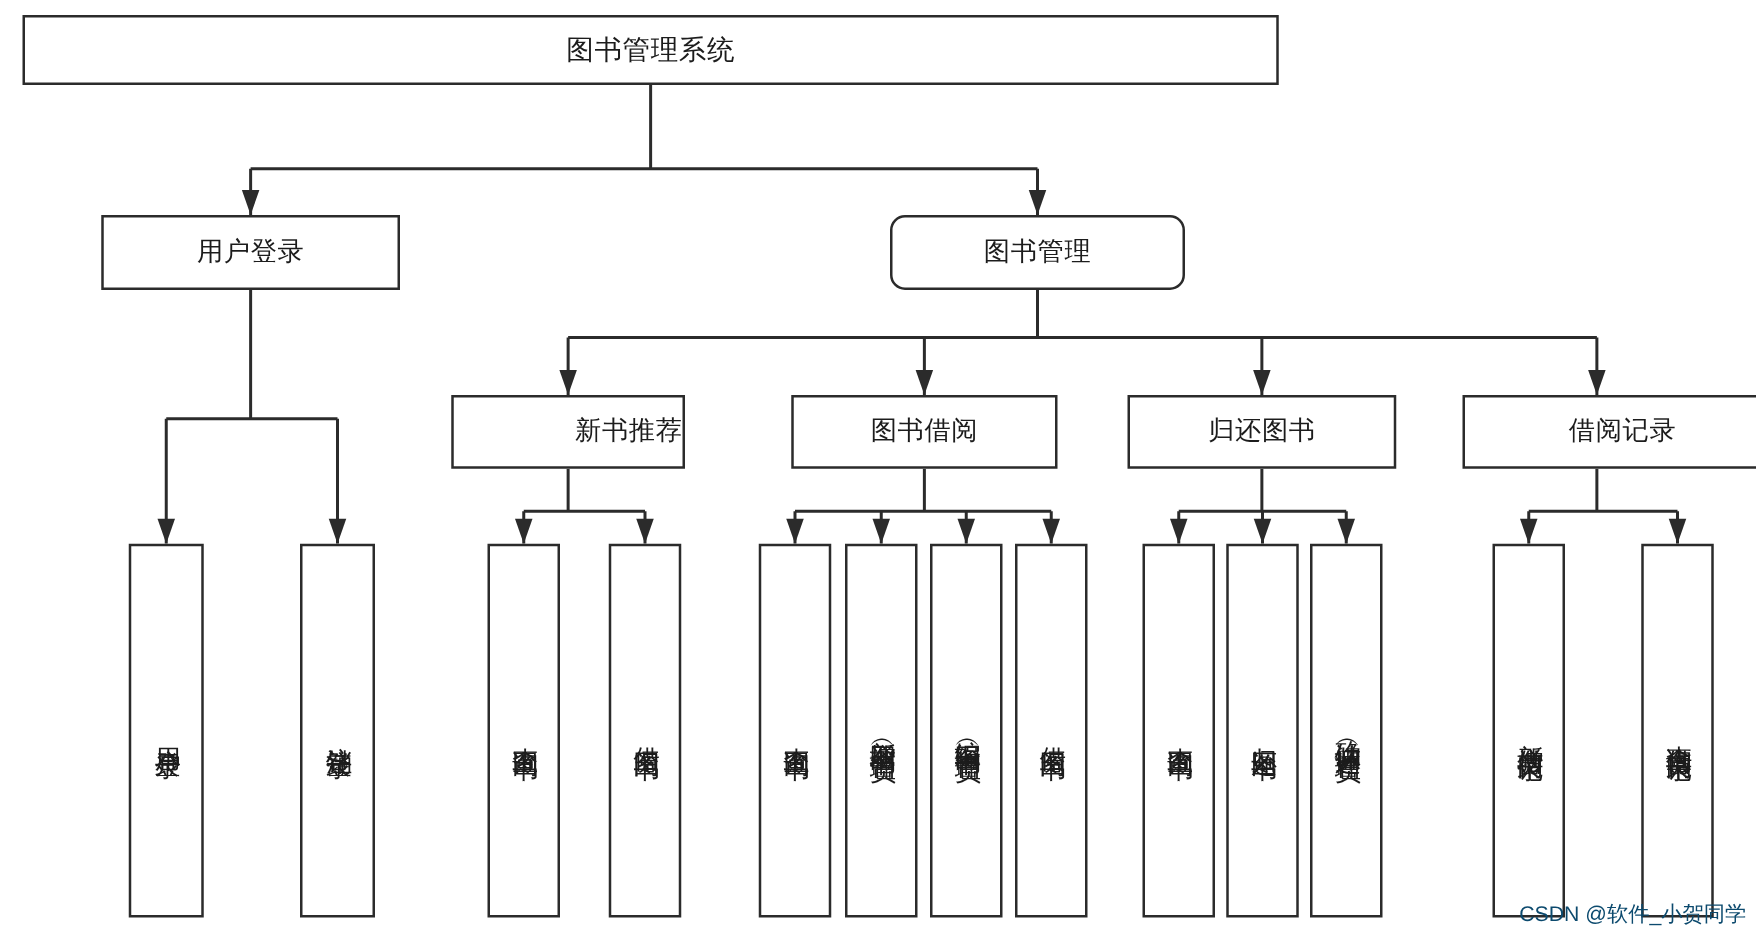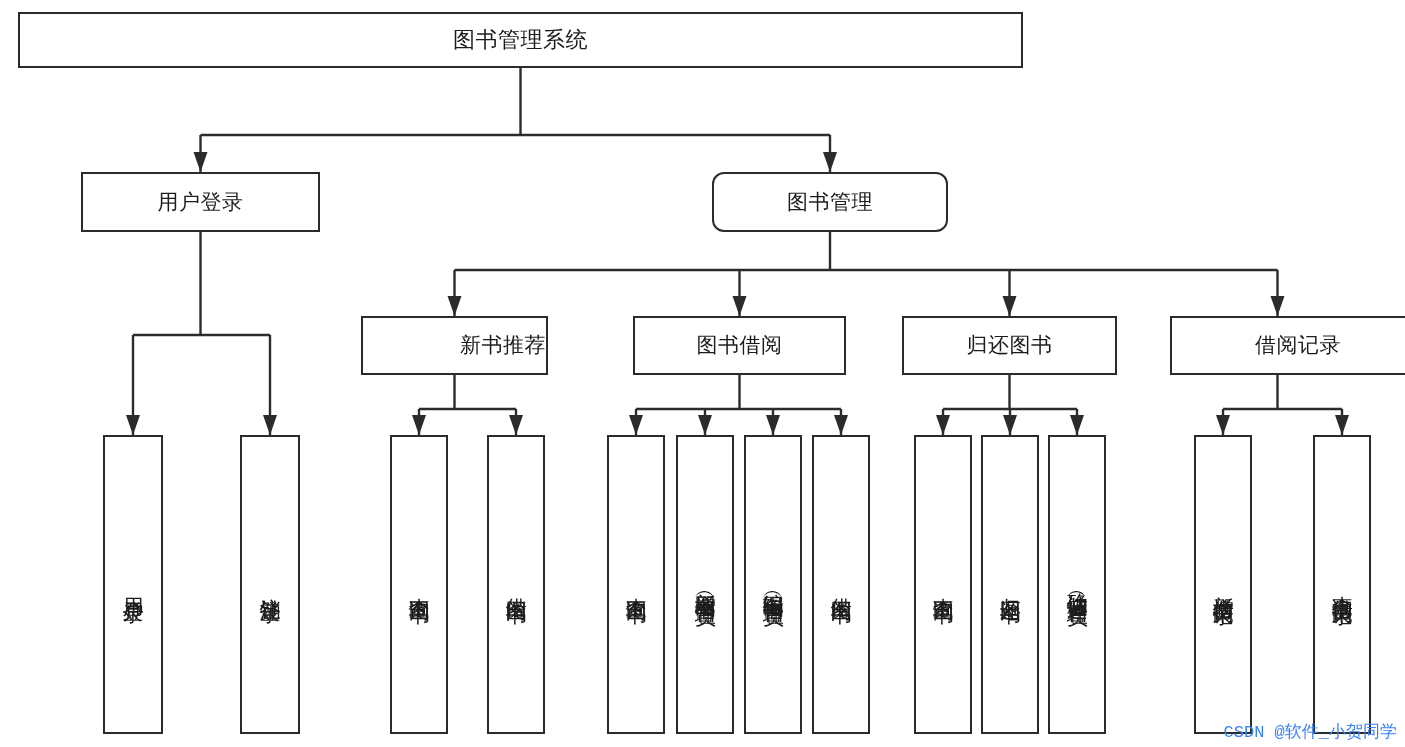--- a/index.html
+++ b/index.html
@@ -63,23 +63,23 @@
   }
   .conn-arrow {
     fill: #2b2b2b;
     stroke: none;
   }
   .watermark {
     position: absolute;
     right: 8px;
     bottom: 4px;
     font-size: 17px;
-    color: #3b82f6;
+    color: #0c4a6e;
     white-space: nowrap;
-    font-family: Liberation Mono, monospace;
+    font-family: Liberation Sans, sans-serif;
   }
 </style>
 </head>
 <body>
 
 <div id="diagram-root">
   <svg class="connectors" id="connector-layer" viewBox="0 0 1405 747">
       <line x1="520.5" y1="68" x2="520.5" y2="135" class="conn-line"></line>
       <line x1="200.5" y1="135" x2="830" y2="135" class="conn-line"></line>
       <line x1="200.5" y1="135" x2="200.5" y2="172" class="conn-line"></line>

